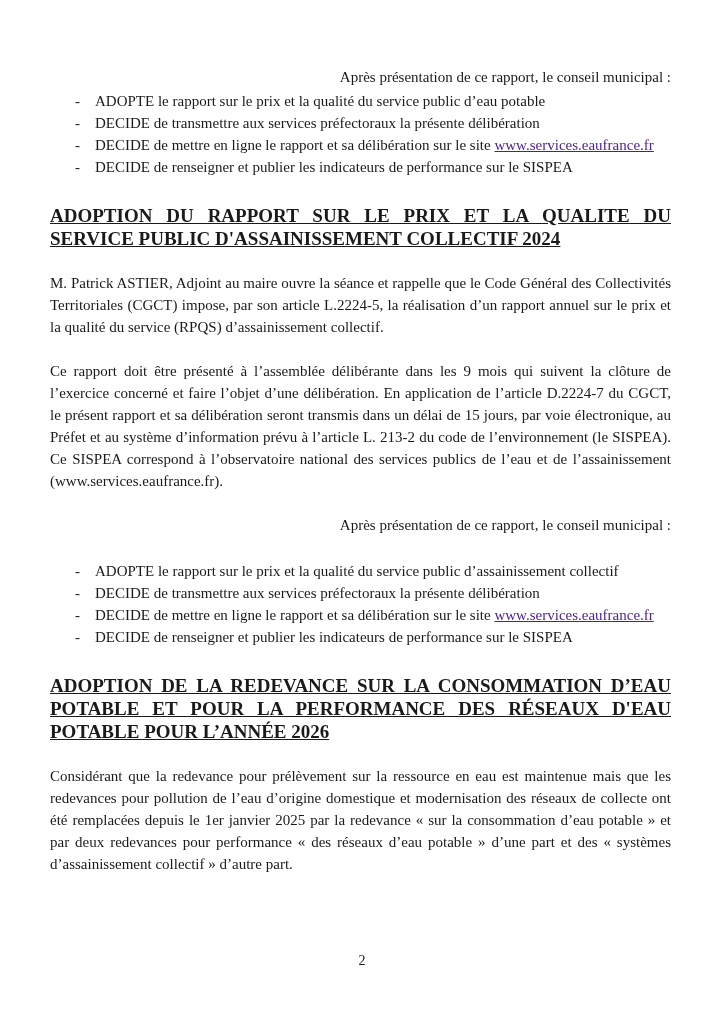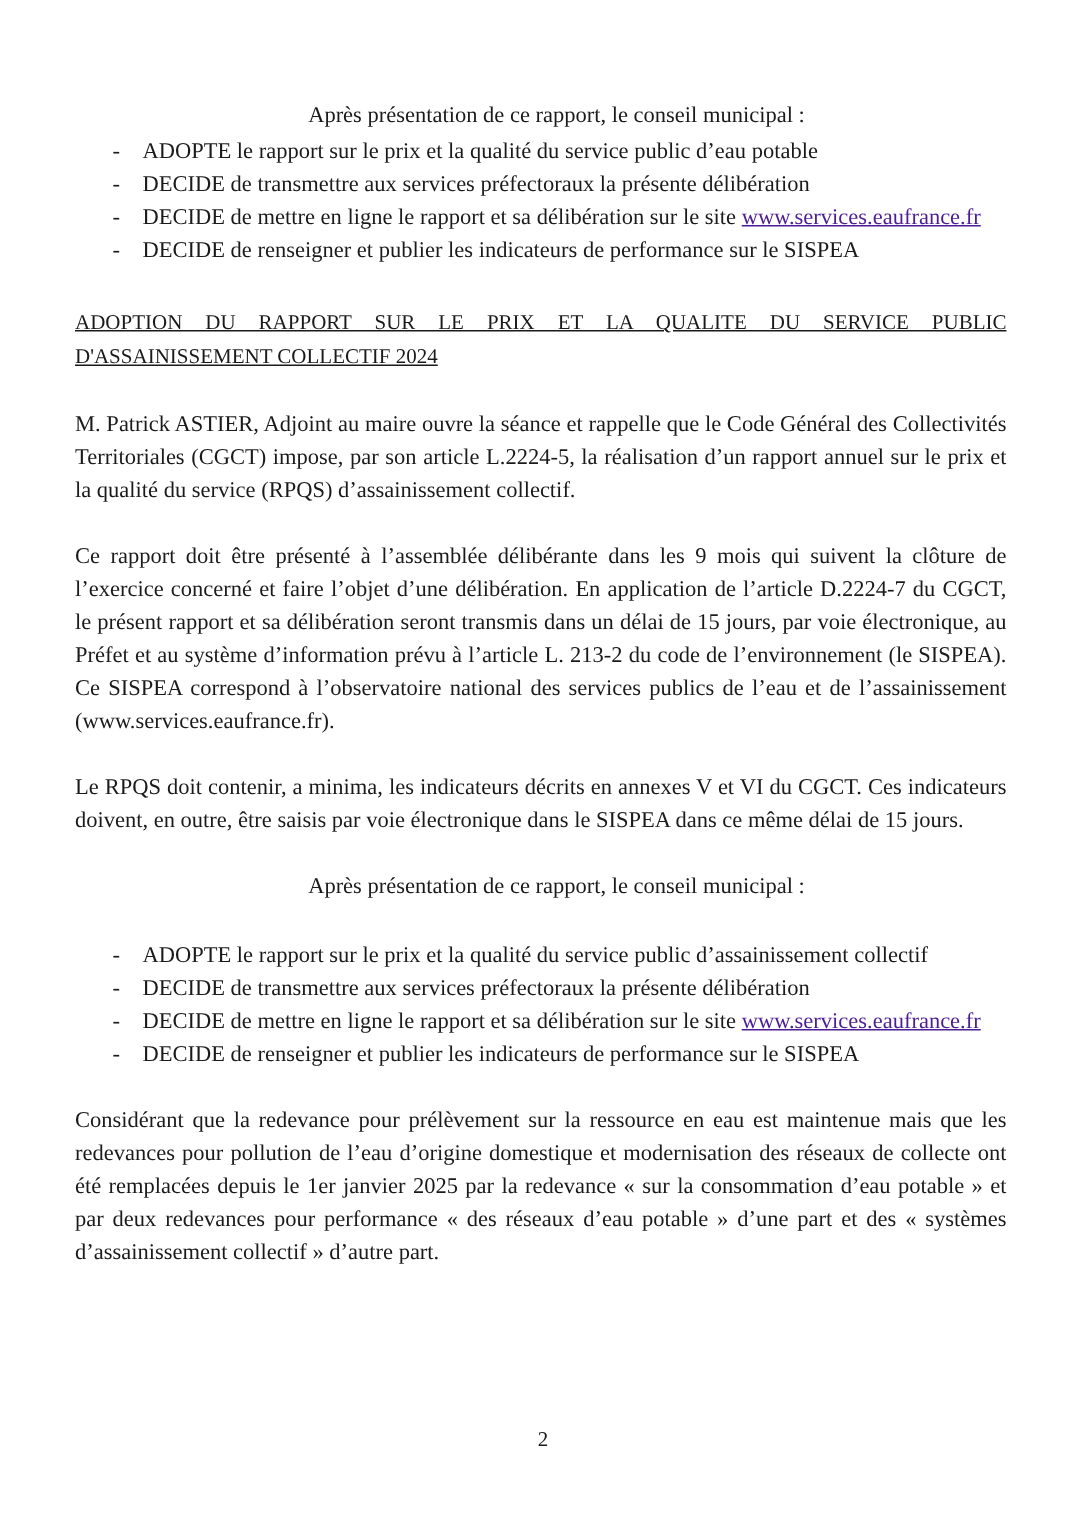--- a/index.html
+++ b/index.html
@@ -11,25 +11,25 @@
     position: relative;
     overflow: hidden;
   }
   .doc {
     position: absolute;
     top: 44px; left: 50px; right: 53px;
     font-size: 15px;
     line-height: 22px;
   }
   p { margin: 22px 0 0 0; text-align: justify; }
-  p.lead { text-align: center; margin-left: 21px; }
+  p.lead { text-align: right; margin-left: 21px; }
   h2 {
-    font-size: 14px;
+    font-size: 19px;
     line-height: 23px;
-    font-weight: normal;
+    font-weight: bold;
     text-decoration: underline;
     text-align: justify;
     margin: 26px 0 0 0;
   }
   ul.decisions {
     list-style: none;
     margin: 2px 0 0 0;
     padding: 0;
   }
   ul.decisions.spaced { margin-top: 24px; }
@@ -81,21 +81,20 @@
       <span class="li-content">DECIDE de renseigner et publier les indicateurs de performance sur le SISPEA</span>
     </li>
   </ul>
 
   <h2>ADOPTION DU RAPPORT SUR LE PRIX ET LA QUALITE DU SERVICE PUBLIC D'ASSAINISSEMENT COLLECTIF 2024</h2>
 
   <p>M. Patrick ASTIER, Adjoint au maire ouvre la séance et rappelle que le Code Général des Collectivités Territoriales (CGCT) impose, par son article L.2224-5, la réalisation d’un rapport annuel sur le prix et la qualité du service (RPQS) d’assainissement collectif.</p>
 
   <p>Ce rapport doit être présenté à l’assemblée délibérante dans les 9 mois qui suivent la clôture de l’exercice concerné et faire l’objet d’une délibération. En application de l’article D.2224-7 du CGCT, le présent rapport et sa délibération seront transmis dans un délai de 15 jours, par voie électronique, au Préfet et au système d’information prévu à l’article L. 213-2 du code de l’environnement (le SISPEA). Ce SISPEA correspond à l’observatoire national des services publics de l’eau et de l’assainissement (www.services.eaufrance.fr).</p>
 
-  <p>Le RPQS doit contenir, a minima, les indicateurs décrits en annexes V et VI du CGCT. Ces indicateurs doivent, en outre, être saisis par voie électronique dans le SISPEA dans ce même délai de 15 jours.</p>
 
 
   <p class="lead">Après présentation de ce rapport, le conseil municipal :</p>
 
   <ul class="decisions spaced">
     <li>
       <span class="marker">-</span>
       <span class="li-content">ADOPTE le rapport sur le prix et la qualité du service public d’assainissement collectif</span>
     </li>
     <li>
@@ -105,18 +104,19 @@
     <li>
       <span class="marker">-</span>
       <span class="li-content"><span>DECIDE de mettre en ligne le rapport et sa délibération sur le site </span><a class="link">www.services.eaufrance.fr</a></span>
     </li>
     <li>
       <span class="marker">-</span>
       <span class="li-content">DECIDE de renseigner et publier les indicateurs de performance sur le SISPEA</span>
     </li>
   </ul>
 
+  <h2>ADOPTION DE LA REDEVANCE SUR LA CONSOMMATION D’EAU POTABLE ET POUR LA PERFORMANCE DES RÉSEAUX D'EAU POTABLE POUR L’ANNÉE 2026</h2>
 
   <p>Considérant que la redevance pour prélèvement sur la ressource en eau est maintenue mais que les redevances pour pollution de l’eau d’origine domestique et modernisation des réseaux de collecte ont été remplacées depuis le 1er janvier 2025 par la redevance « sur la consommation d’eau potable » et par deux redevances pour performance « des réseaux d’eau potable » d’une part et des « systèmes d’assainissement collectif » d’autre part.</p>
 
 </div>
 
 <div class="pagenum">2</div>
 
 </body></html>

